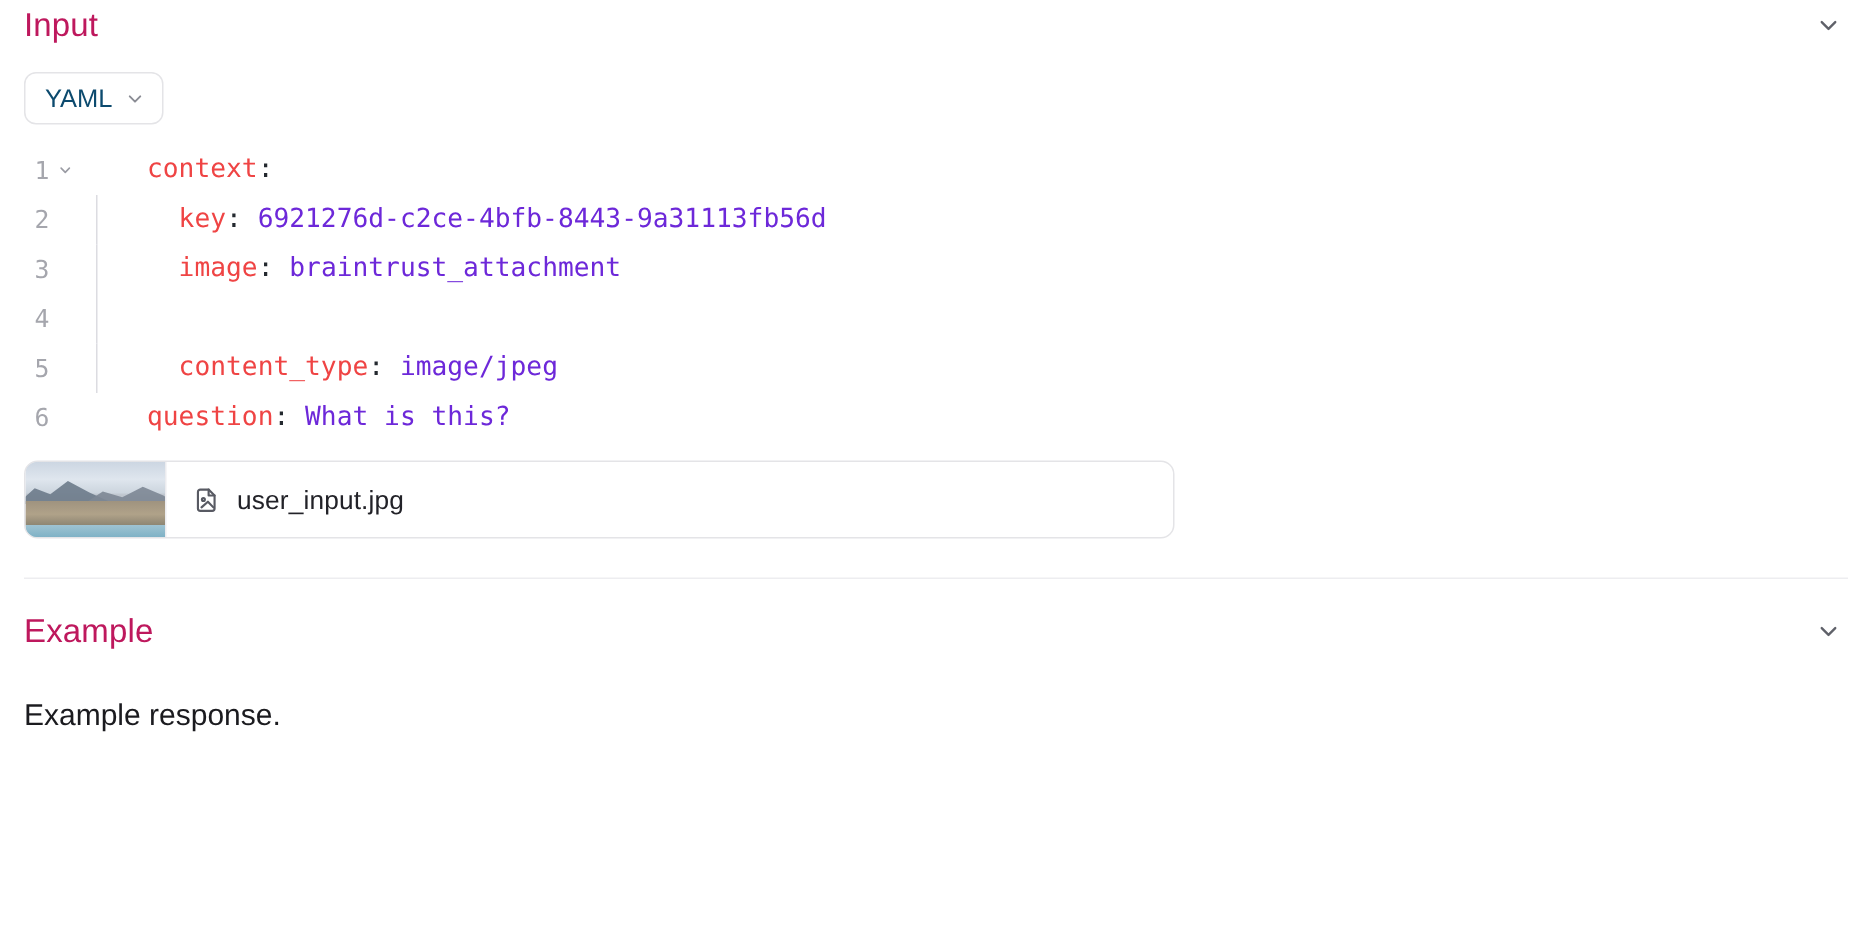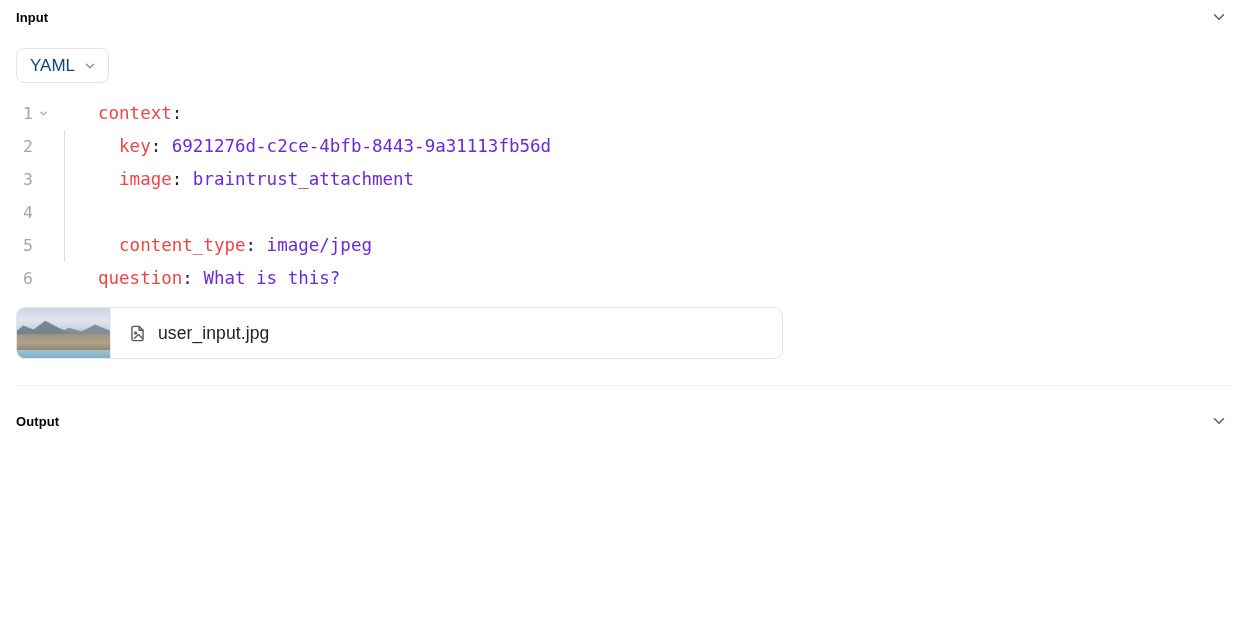--- a/index.html
+++ b/index.html
@@ -20,23 +20,23 @@
 
   
   .section-header {
     display: flex;
     align-items: center;
     justify-content: space-between;
     padding: 0 18px 0 16px;
     height: 34px;
   }
   .section-title {
-    font-size: 13px;
-    font-weight: 700;
-    color: #000000;
+    font-size: 22px;
+    font-weight: 400;
+    color: #be185d;
     letter-spacing: 0.1px;
     line-height: 1;
   }
   .chevron-btn {
     width: 26px;
     height: 26px;
     display: flex;
     align-items: center;
     justify-content: center;
     border: none;
@@ -258,22 +258,23 @@
       <span class="chip-filename">user_input.jpg</span>
     </div>
   </div>
 </section>
 
 <div class="divider"></div>
 
 <section>
 
   <div class="section-header mt18">
-    <span class="section-title">Output</span>
+    <span class="section-title">Example</span>
     <button class="chevron-btn" aria-label="collapse output">
       <svg width="18" height="18" viewBox="0 0 24 24" fill="none" stroke="currentColor" stroke-width="2.1" stroke-linecap="round" stroke-linejoin="round">
           <polyline points="6 9 12 15 18 9"></polyline>
         </svg>
     </button>
   </div>
 
 
+  <div class="output-text">Example response.</div>
 </section>
 
 </body></html>

